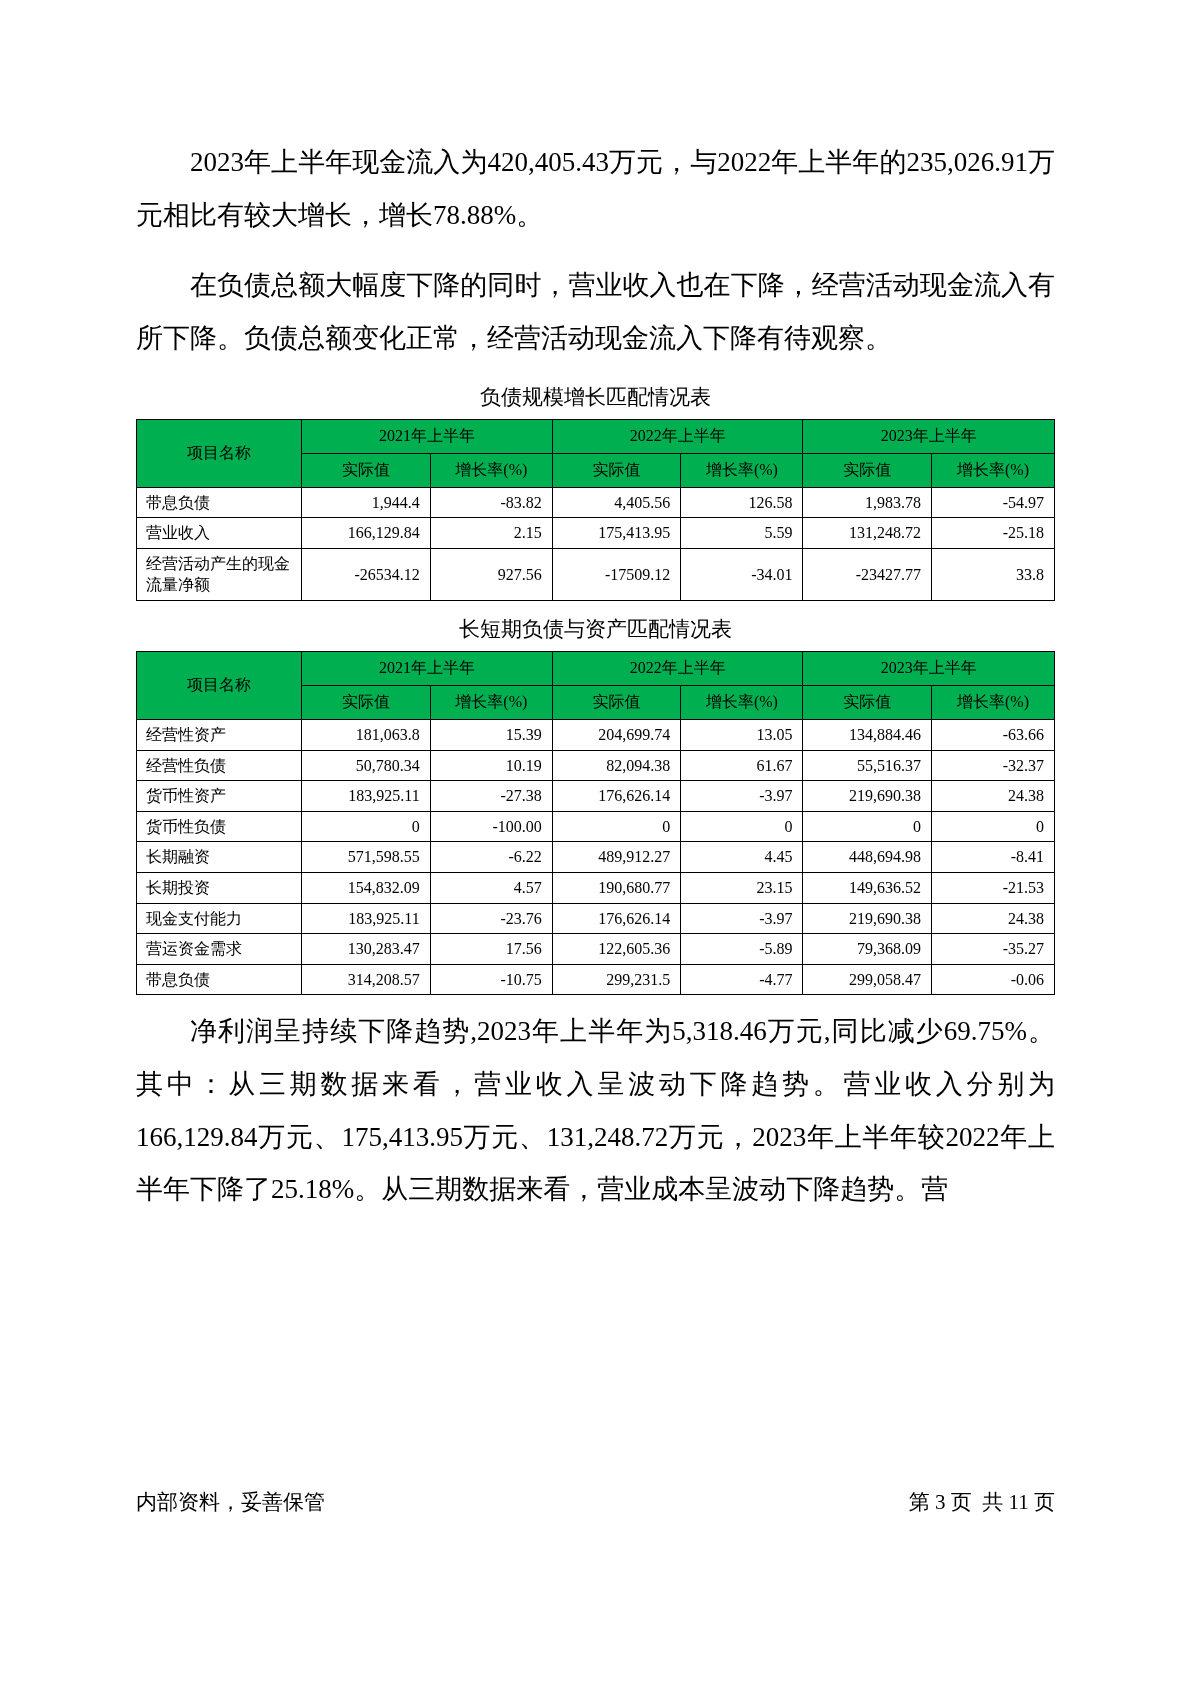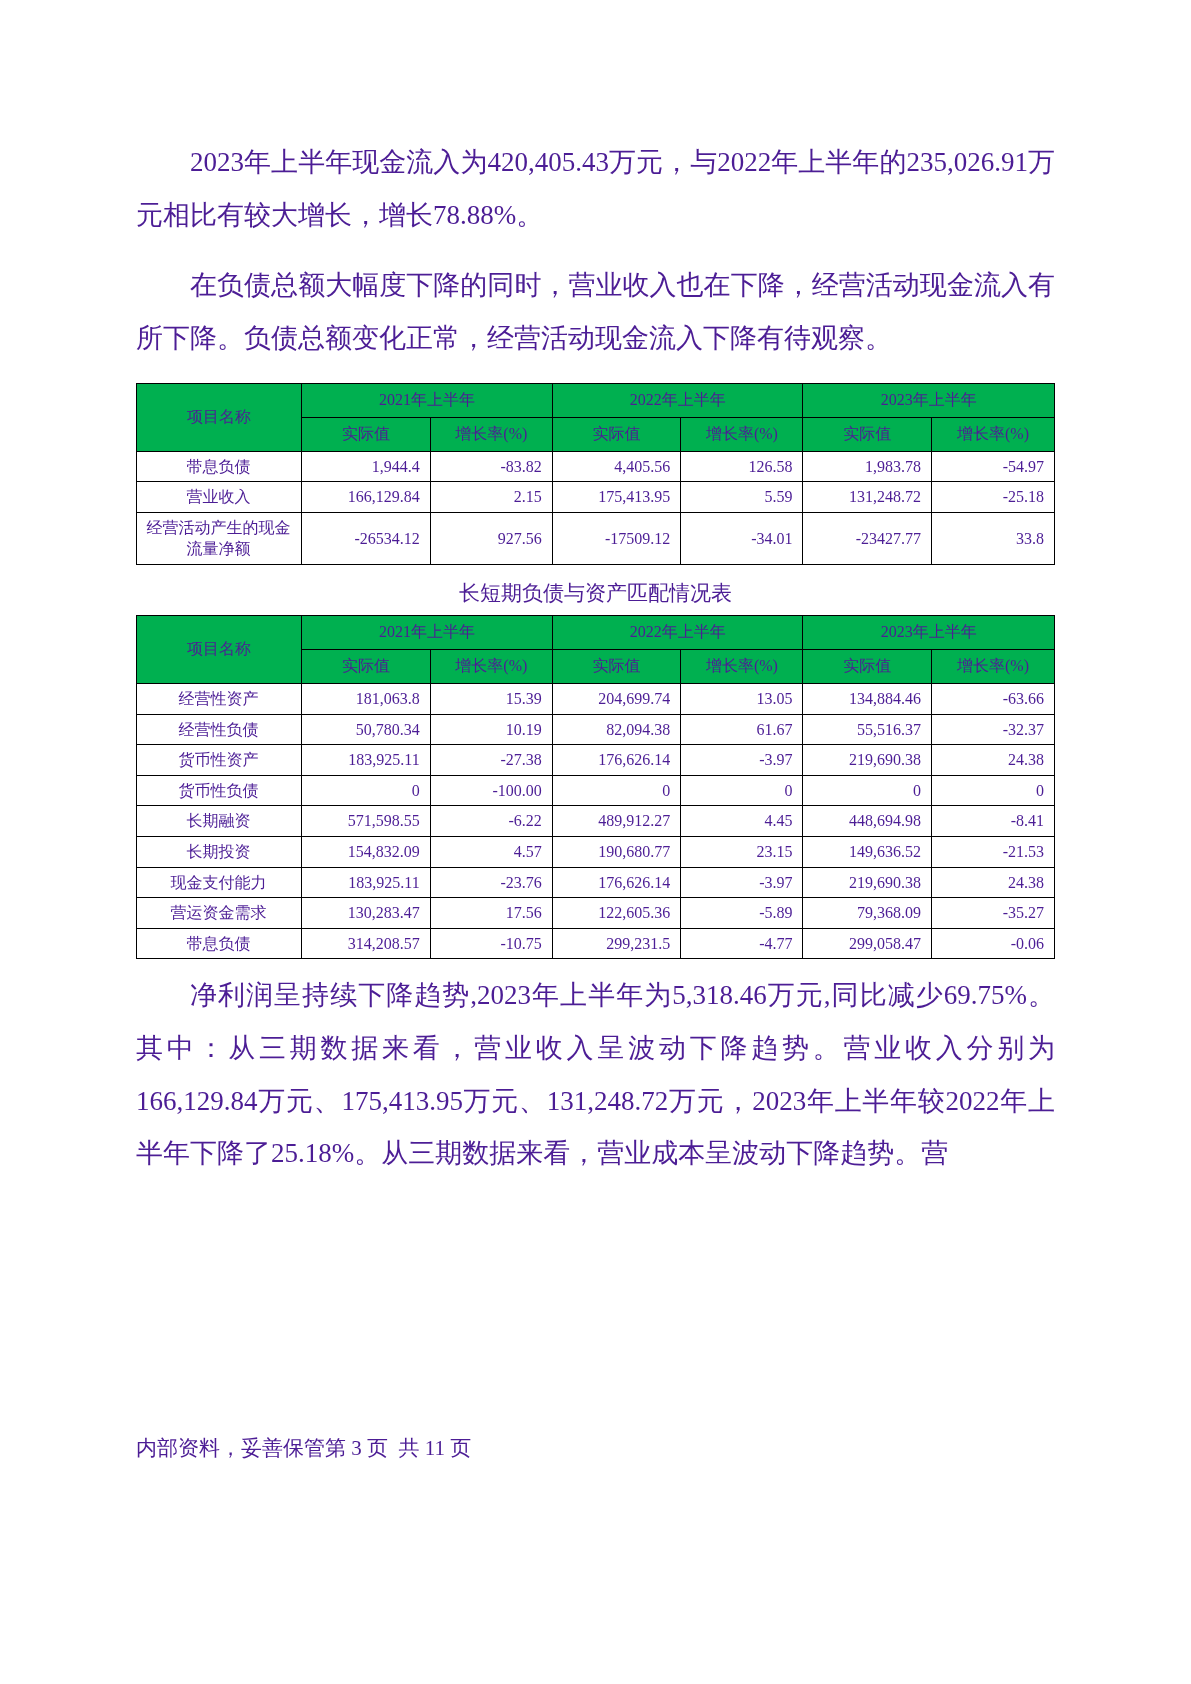--- a/index.html
+++ b/index.html
@@ -4,21 +4,21 @@
 <title>财务分析报告 - 第3页</title>
 <style>
   * { margin: 0; padding: 0; box-sizing: border-box; }
   html, body { background: #e8e8e8; }
   .page {
     position: relative;
     width: 1191px;
     height: 1684px;
     margin: 0 auto;
     background: #ffffff;
-    color: #4c1d95;
+    color: #000000;
     font-family: "Liberation Serif", "DejaVu Serif", serif;
     overflow: hidden;
   }
   .content {
     padding: 136px 136px 0 136px;
   }
   .para {
     font-size: 27px;
     line-height: 1.95;
     text-indent: 2em;
@@ -44,48 +44,49 @@
   thead th {
     background: var(--header-green, #00B050);
     font-weight: normal;
     text-align: center;
     padding: 6px 3px;
   }
   td {
     padding: 4px 10px;
     line-height: 1.35;
   }
-  td.label { text-align: center; padding-left: 9px; }
+  td.label { text-align: left; padding-left: 9px; }
   td.num   { text-align: right; padding-right: 10px; }
   .section-heading {
     font-family: "Liberation Sans", "DejaVu Sans", sans-serif;
     font-weight: bold;
     font-size: 31px;
     margin: 26px 0 22px 54px;
   }
   .footer {
     position: absolute;
     left: 136px;
     right: 136px;
-    top: 1434px;
+    top: 1488px;
     display: flex;
-    justify-content: flex-start;
+    justify-content: space-between;
     font-size: 21px;
   }
   .footer-right { white-space: pre; }
 </style>
 </head>
 <body>
 
 <div class="page">
   <div class="content">
 
     <p class="para">2023年上半年现金流入为420,405.43万元，与2022年上半年的235,026.91万元相比有较大增长，增长78.88%。</p>
     <p class="para">在负债总额大幅度下降的同时，营业收入也在下降，经营活动现金流入有所下降。负债总额变化正常，经营活动现金流入下降有待观察。</p>
 
+    <div class="table-title">负债规模增长匹配情况表</div>
     <table>
       <colgroup>
         <col style="width:18%">
         <col style="width:14%">
           <col style="width:13.3%">
         <col style="width:14%">
           <col style="width:13.3%">
         <col style="width:14%">
           <col style="width:13.4%">
       </colgroup>

